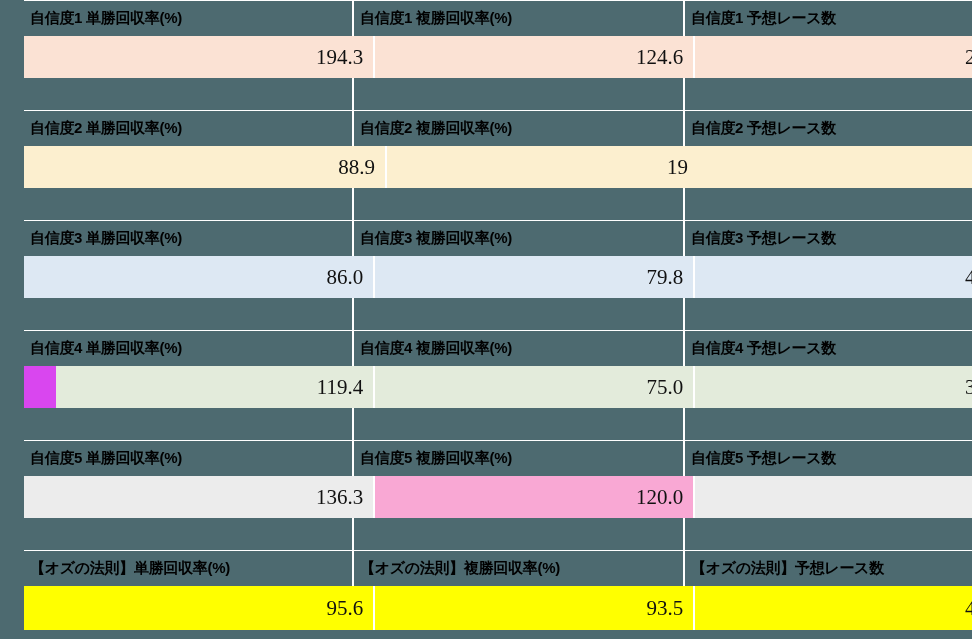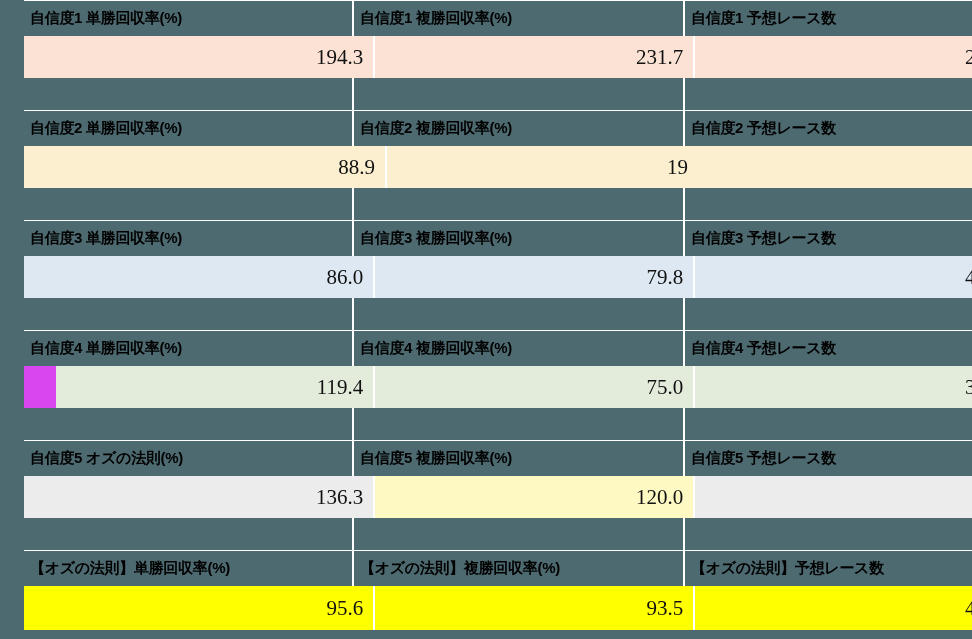--- a/index.html
+++ b/index.html
@@ -100,21 +100,21 @@
 
 <div id="sheet">
     <div class="block">
       <div class="row header">
         <div class="cell c0">自信度1 単勝回収率(%)</div>
         <div class="cell c1">自信度1 複勝回収率(%)</div>
         <div class="cell c2">自信度1 予想レース数</div>
       </div>
       <div class="row value" style="background: rgb(251, 226, 212);">
         <div class="cell c0" style="background: rgb(251, 226, 212);">194.3</div>
-        <div class="cell c1" style="background: rgb(251, 226, 212);">231.7</div>
+        <div class="cell c1" style="background: rgb(251, 226, 212);">124.6</div>
         <div class="cell c2" style="background: rgb(251, 226, 212);">28</div>
       </div>
       <div class="row spacer">
         <div class="cell c0"></div>
         <div class="cell c1"></div>
         <div class="cell c2"></div>
       </div>
     </div>
     <div class="block">
       <div class="row header">
@@ -161,27 +161,27 @@
         <div class="cell c2" style="background: rgb(227, 235, 219);">35</div>
       </div>
       <div class="row spacer">
         <div class="cell c0"></div>
         <div class="cell c1"></div>
         <div class="cell c2"></div>
       </div>
     </div>
     <div class="block">
       <div class="row header">
-        <div class="cell c0">自信度5 オズの法則(%)</div>
+        <div class="cell c0">自信度5 単勝回収率(%)</div>
         <div class="cell c1">自信度5 複勝回収率(%)</div>
         <div class="cell c2">自信度5 予想レース数</div>
       </div>
       <div class="row value" style="background: rgb(236, 236, 236);">
         <div class="cell c0" style="background: rgb(236, 236, 236);">136.3</div>
-        <div class="cell c1" style="background: #fef9c3;">120.0</div>
+        <div class="cell c1" style="background: #f9a8d4;">120.0</div>
         <div class="cell c2" style="background: rgb(236, 236, 236);">8</div>
       </div>
       <div class="row spacer">
         <div class="cell c0"></div>
         <div class="cell c1"></div>
         <div class="cell c2"></div>
       </div>
     </div>
     <div class="block">
       <div class="row header">

